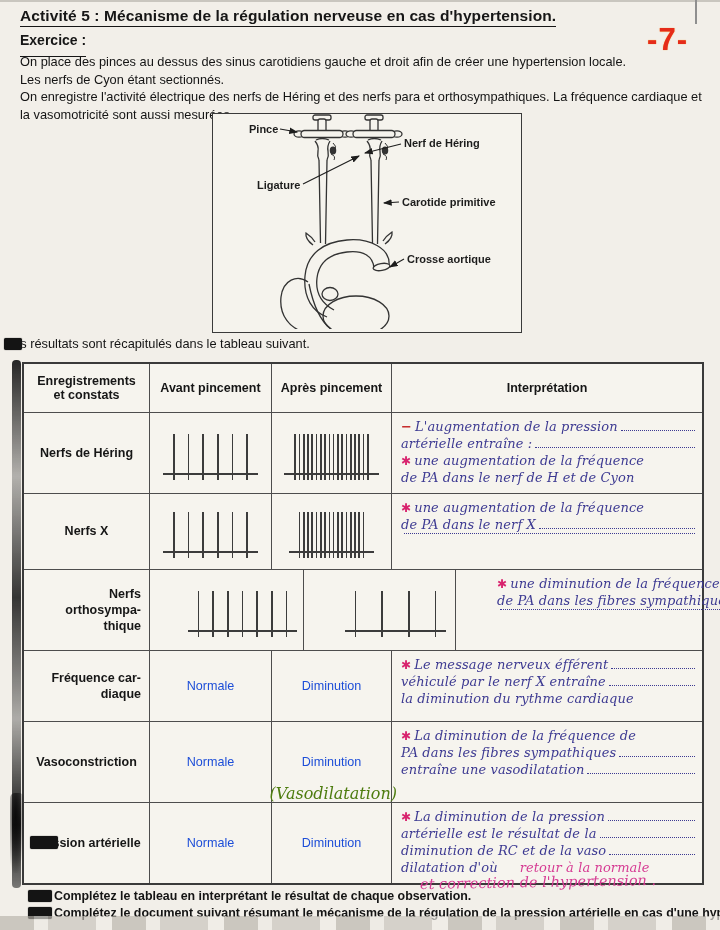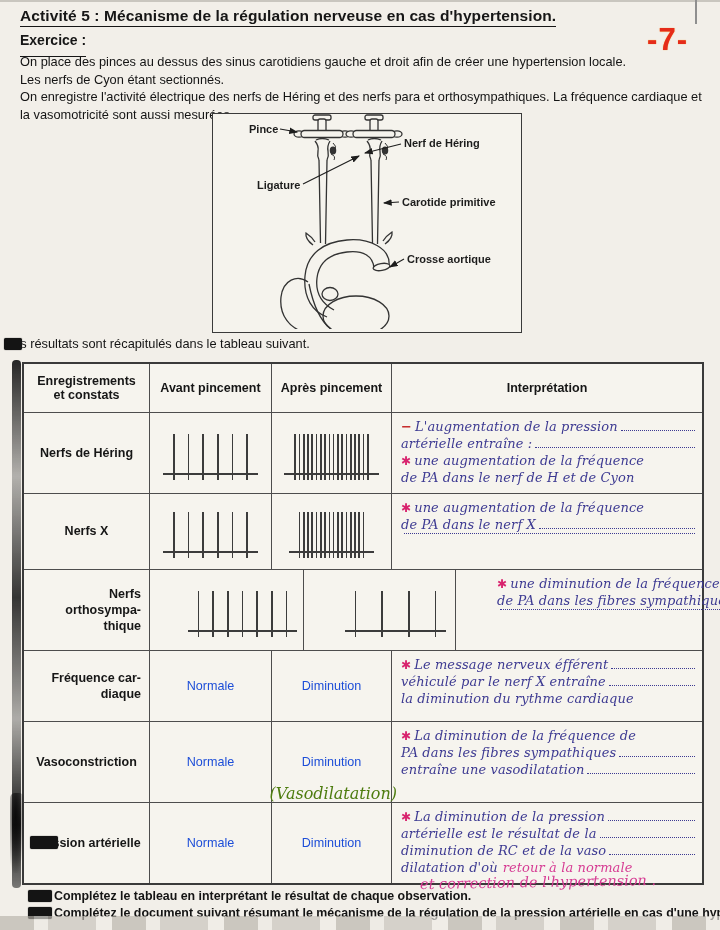--- a/index.html
+++ b/index.html
@@ -61,21 +61,21 @@
   .xsparse .spike+.spike{margin-left:25px;}
 
   
   .hw-line{display:flex;align-items:baseline;font-family:"DejaVu Serif",serif;font-style:italic;
            color:#3d3a92;font-size:13px;line-height:17px;height:17px;white-space:nowrap;
            letter-spacing:.1px;}
   .hw-text{flex:none;}
   .dots{flex:1 1 auto;min-width:6px;border-bottom:1.7px dotted #3d3a92;margin:0 1px 3px 3px;}
   .mark-star{color:#d8246e;font-style:normal;font-size:12px;margin-right:3px;flex:none;}
   .mark-dash{color:#c42525;font-weight:700;margin-right:3px;flex:none;}
-  .hw-pink{color:#d63b93;margin-left:5px;flex:none;}
+  .hw-pink{color:#d63b93;margin-left:22px;flex:none;}
   .pink-overflow{position:absolute;left:420px;top:874px;font-family:"DejaVu Serif",serif;
                  font-style:italic;font-size:14.5px;color:#d63b93;transform:rotate(-1deg);white-space:nowrap;}
 </style>
 </head>
 <body>
 
 <div class="page">
 
   <div class="top-edge"></div>
   <div class="corner-line"></div>

